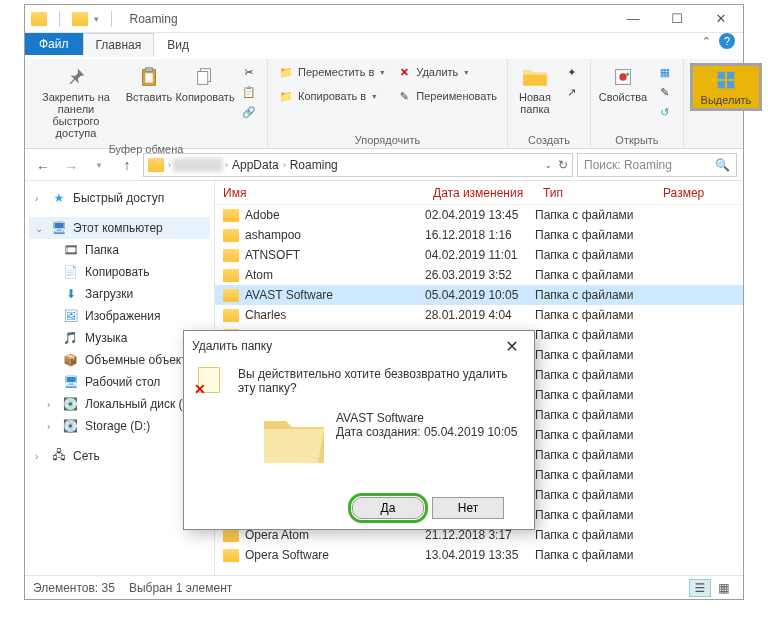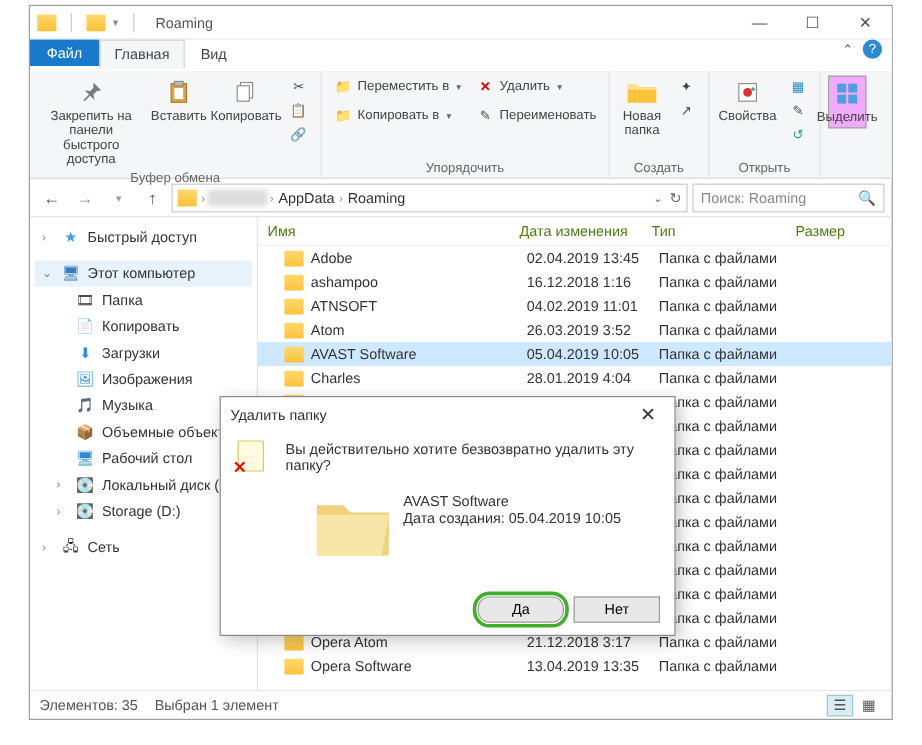--- a/index.html
+++ b/index.html
@@ -49,42 +49,42 @@
 
 .body { display: flex; height: calc(100% - 28px - 26px - 90px - 32px - 24px); }
 .nav { width: 190px; border-right: 1px solid #e5e5e5; padding: 6px 4px; overflow: hidden; }
 .nav .item { display: flex; align-items: center; gap: 6px; padding: 3px 4px 3px 18px; font-size: 12px; color: #333; white-space: nowrap; }
 .nav .item.top { padding-left: 6px; }
 .nav .item .exp { width: 10px; color: #888; font-size: 10px; }
 .nav .ico { width: 16px; height: 16px; display: flex; align-items: center; justify-content: center; }
 .nav .sep { height: 8px; }
 
 .list { flex: 1; overflow: hidden; }
-.cols { display: flex; height: 24px; border-bottom: 1px solid #eee; align-items: center; font-size: 12px; color: #4d7c0f; }
+.cols { display: flex; height: 24px; border-bottom: 1px solid #eee; align-items: center; font-size: 12px; color: #b91c1c; }
 .cols > div { padding: 0 8px; border-right: 1px solid transparent; }
 .c-name { width: 210px; } .c-date { width: 110px; } .c-type { width: 120px; } .c-size { width: 60px; }
-.row { display: flex; align-items: center; height: 20px; font-size: 12px; color: #333; justify-content: center; }
+.row { display: flex; align-items: center; height: 20px; font-size: 12px; color: #333; }
 .row.sel { background: #cde8ff; }
 .row .c-name { display: flex; align-items: center; gap: 6px; }
 .row .fico { width: 16px; height: 13px; background: linear-gradient(#ffd86b,#fcc23a); border-radius: 1px; margin-left: 8px; }
 
 .status { height: 24px; border-top: 1px solid #e5e5e5; display: flex; align-items: center; font-size: 12px; color: #555; padding: 0 8px; gap: 14px; }
 .status .viewbtns { margin-left: auto; display: flex; gap: 2px; }
 .status .vb { width: 22px; height: 18px; border: 1px solid transparent; display: flex; align-items: center; justify-content: center; color: #555; }
 .status .vb.active { border-color: #9cc; background: #d9ecf3; }
 
-.dialog { position: absolute; left: 183px; top: 330px; width: 380px; height: 200px; background: #fff; border: 1px solid #888; box-shadow: 4px 4px 14px rgba(0,0,0,.25); }
+.dialog { position: absolute; left: 183px; top: 330px; width: 352px; height: 200px; background: #fff; border: 1px solid #888; box-shadow: 4px 4px 14px rgba(0,0,0,.25); }
 .dialog .dtitle { height: 30px; display: flex; align-items: center; padding: 0 8px; font-size: 12px; color: #333; }
 .dialog .dtitle .dclose { margin-left: auto; font-size: 16px; color: #333; width: 28px; text-align: center; }
 .dialog .dbody { padding: 6px 14px; display: flex; gap: 12px; font-size: 12px; color: #333; }
 .dialog .warnico { width: 28px; height: 28px; position: relative; }
 .dialog .warnico .pg { width: 22px; height: 26px; background: #fffbe0; border: 1px solid #e0c95e; border-radius: 1px; }
 .dialog .warnico .rx { position: absolute; left: -4px; bottom: -2px; color: #d10; font-weight: bold; font-size: 14px; }
 .dialog .folderpic { width: 72px; height: 60px; margin: 8px 6px 0 20px; }
-.dialog .btns { position: absolute; right: 12px; bottom: 10px; display: flex; gap: 8px; }
+.dialog .btns { position: absolute; right: 30px; bottom: 10px; display: flex; gap: 8px; }
 .dialog .btn { width: 72px; height: 22px; border: 1px solid #999; background: #e8e8e8; font-size: 12px; display: flex; align-items: center; justify-content: center; }
 .dialog .btn.yes { outline: 3px solid #3fae29; outline-offset: 1px; border-radius: 10px; }
 
 svg { display: block; }
 </style>
 </head>
 <body>
 
 <div class="window">
 
@@ -235,21 +235,21 @@
           <div class="smallbtn">
               <span class="ico" style="color:#3a9">↺</span>
             </div>
         </div>
       </div>
       <div class="group-label">Открыть</div>
     </div>
 
     <div class="group" style="border-right:none">
       <div class="group-body">
-        <div class="bigbtn" style="width:32px;background:#f0abfc;border:1px solid #a3a3a3">
+        <div class="bigbtn" style="width:72px;background:#eab308;border:3px solid #a3a3a3">
           <span class="ico">
               <svg width="22" height="22" viewBox="0 0 24 24">
                 <rect x="3" y="3" width="8" height="8" fill="#4aa0e0"></rect>
                 <rect x="13" y="3" width="8" height="8" fill="#4aa0e0"></rect>
                 <rect x="3" y="13" width="8" height="8" fill="#4aa0e0"></rect>
                 <rect x="13" y="13" width="8" height="8" fill="#4aa0e0"></rect>
               </svg>
             </span>
           <span>Выделить</span>
         </div>

